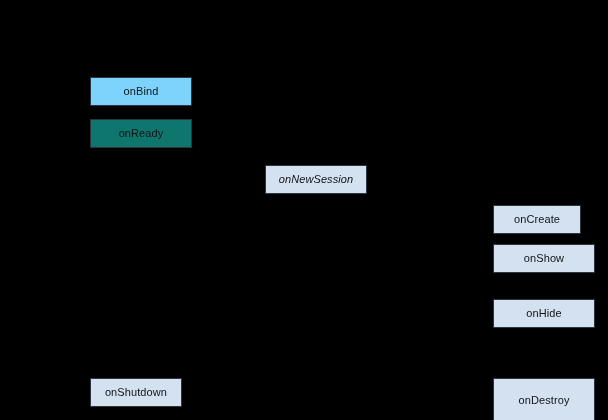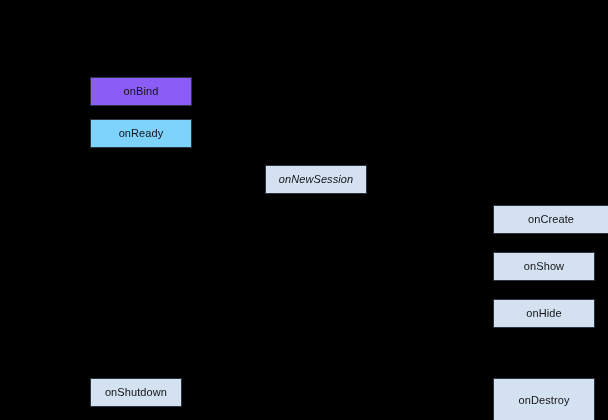--- a/index.html
+++ b/index.html
@@ -28,21 +28,21 @@
     line-height: 1;
     letter-spacing: 0.1px;
     white-space: nowrap;
     font-family: "Liberation Sans", sans-serif;
   }
 </style>
 </head>
 <body>
 
 <div id="canvas" style="width: 608px; height: 420px; background: rgb(0, 0, 0);">
-    <div class="node" style="left: 90px; top: 77px; width: 102px; height: 29px; background: #8b5cf6; border-color: rgb(44, 52, 64); color: rgb(17, 20, 24);">onBind</div>
-    <div class="node" style="left: 90px; top: 119px; width: 102px; height: 29px; background: #7dd3fc; border-color: rgb(44, 52, 64); color: rgb(17, 20, 24);">onReady</div>
+    <div class="node" style="left: 90px; top: 77px; width: 102px; height: 29px; background: #7dd3fc; border-color: rgb(44, 52, 64); color: rgb(17, 20, 24);">onBind</div>
+    <div class="node" style="left: 90px; top: 119px; width: 102px; height: 29px; background: #0f766e; border-color: rgb(44, 52, 64); color: rgb(17, 20, 24);">onReady</div>
     <div class="node" style="left: 265px; top: 165px; width: 102px; height: 29px; background: rgb(212, 225, 241); border-color: rgb(44, 52, 64); color: rgb(17, 20, 24); font-style: italic;">onNewSession</div>
-    <div class="node" style="left: 493px; top: 205px; width: 116px; height: 29px; background: rgb(212, 225, 241); border-color: rgb(44, 52, 64); color: rgb(17, 20, 24);">onCreate</div>
-    <div class="node" style="left: 493px; top: 252px; width: 102px; height: 29px; background: rgb(212, 225, 241); border-color: rgb(44, 52, 64); color: rgb(17, 20, 24);">onShow</div>
+    <div class="node" style="left: 493px; top: 205px; width: 88px; height: 29px; background: rgb(212, 225, 241); border-color: rgb(44, 52, 64); color: rgb(17, 20, 24);">onCreate</div>
+    <div class="node" style="left: 493px; top: 244px; width: 102px; height: 29px; background: rgb(212, 225, 241); border-color: rgb(44, 52, 64); color: rgb(17, 20, 24);">onShow</div>
     <div class="node" style="left: 493px; top: 299px; width: 102px; height: 29px; background: rgb(212, 225, 241); border-color: rgb(44, 52, 64); color: rgb(17, 20, 24);">onHide</div>
     <div class="node" style="left: 90px; top: 378px; width: 92px; height: 29px; background: rgb(212, 225, 241); border-color: rgb(44, 52, 64); color: rgb(17, 20, 24);">onShutdown</div>
     <div class="node" style="left: 493px; top: 378px; width: 102px; height: 44px; background: rgb(212, 225, 241); border-color: rgb(44, 52, 64); color: rgb(17, 20, 24);">onDestroy</div>
   </div>
 
 </body></html>

